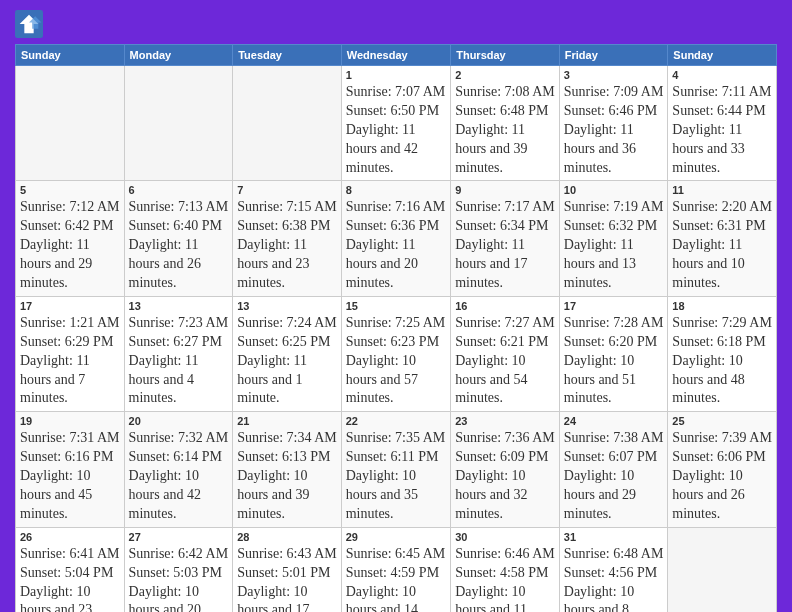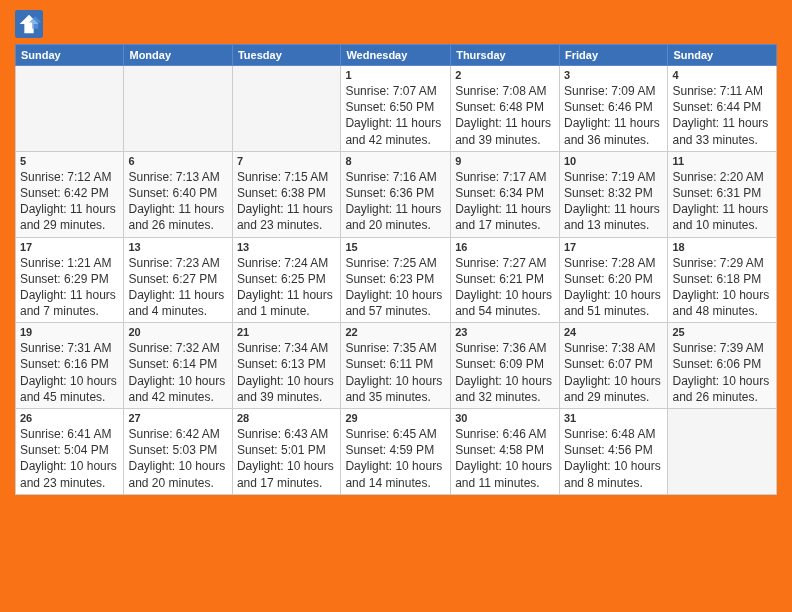--- a/index.html
+++ b/index.html
@@ -7,21 +7,21 @@
       font-family: Arial, sans-serif;
       background: #fff;
       width: 792px;
       height: 612px;
       overflow: hidden;
     }
     .page {
       width: 792px;
       height: 612px;
       padding: 10px 15px;
-      background: #f97316;
+      background: #6d28d9;
     }
     .header {
       display: flex;
       align-items: flex-start;
       justify-content: space-between;
       margin-bottom: 6px;
     }
     .logo {
       display: flex;
       align-items: center;
@@ -79,23 +79,24 @@
     }
     .calendar td.empty {
       background: #f5f5f5;
     }
     .day-number {
       font-size: 11px;
       font-weight: bold;
       margin-bottom: 2px;
     }
     .day-info {
-      font-size: 12px;
+      font-size: 14px;
       line-height: 1.35;
       color: #333;
+      font-family: Liberation Serif, serif;
     }
     tr:nth-child(even) td:not(.empty) {
       background: #f9f9f9;
     }
   </style>
 </head>
 <body>
 
 <div class="page">
   <div class="header">
@@ -185,21 +186,21 @@
           </td>
           <td>
             <div class="day-number">9</div>
             <div class="day-info">Sunrise: 7:17 AM
 Sunset: 6:34 PM
 Daylight: 11 hours and 17 minutes.</div>
           </td>
           <td>
             <div class="day-number">10</div>
             <div class="day-info">Sunrise: 7:19 AM
-Sunset: 8:32 PM
+Sunset: 6:32 PM
 Daylight: 11 hours and 13 minutes.</div>
           </td>
           <td>
             <div class="day-number">11</div>
             <div class="day-info">Sunrise: 2:20 AM
 Sunset: 6:31 PM
 Daylight: 11 hours and 10 minutes.</div>
           </td>
         </tr>
         <tr>

